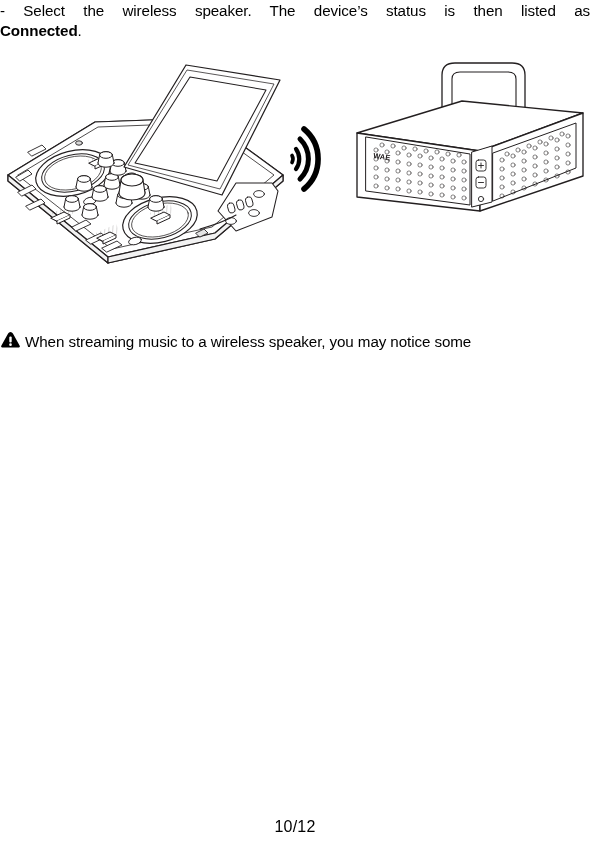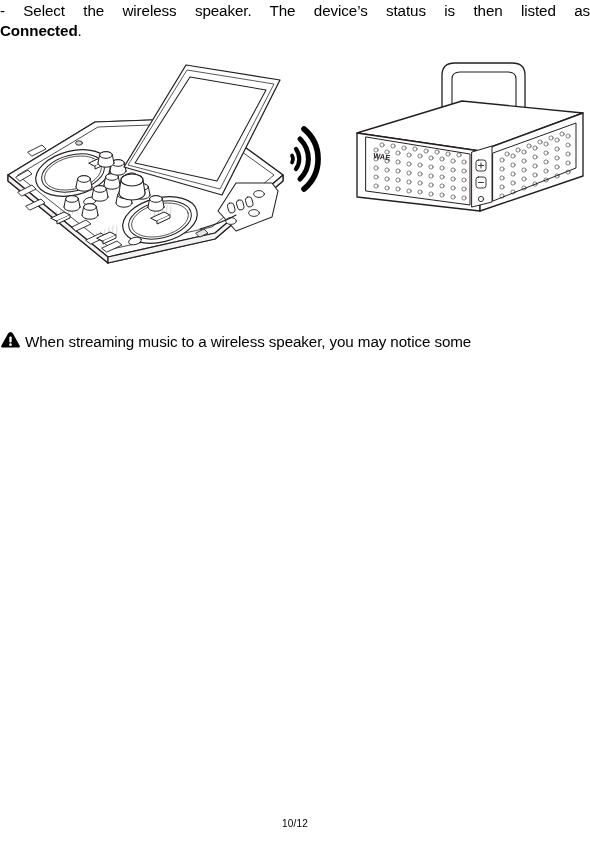--- a/index.html
+++ b/index.html
@@ -80,21 +80,21 @@
     margin-right: 4px;
   }
 
   
   .footer {
     position: absolute;
     left: 0px;
     top: 818px;
     width: 590px;
     text-align: center;
-    font-size: 10px;
+    font-size: 16px;
     letter-spacing: 0.2px;
   }
 </style>
 </head>
 <body>
 
 <div class="page">
 
   <div class="step-text">
     <span class="line1">- Select the wireless speaker. The device’s status is then listed as</span>

